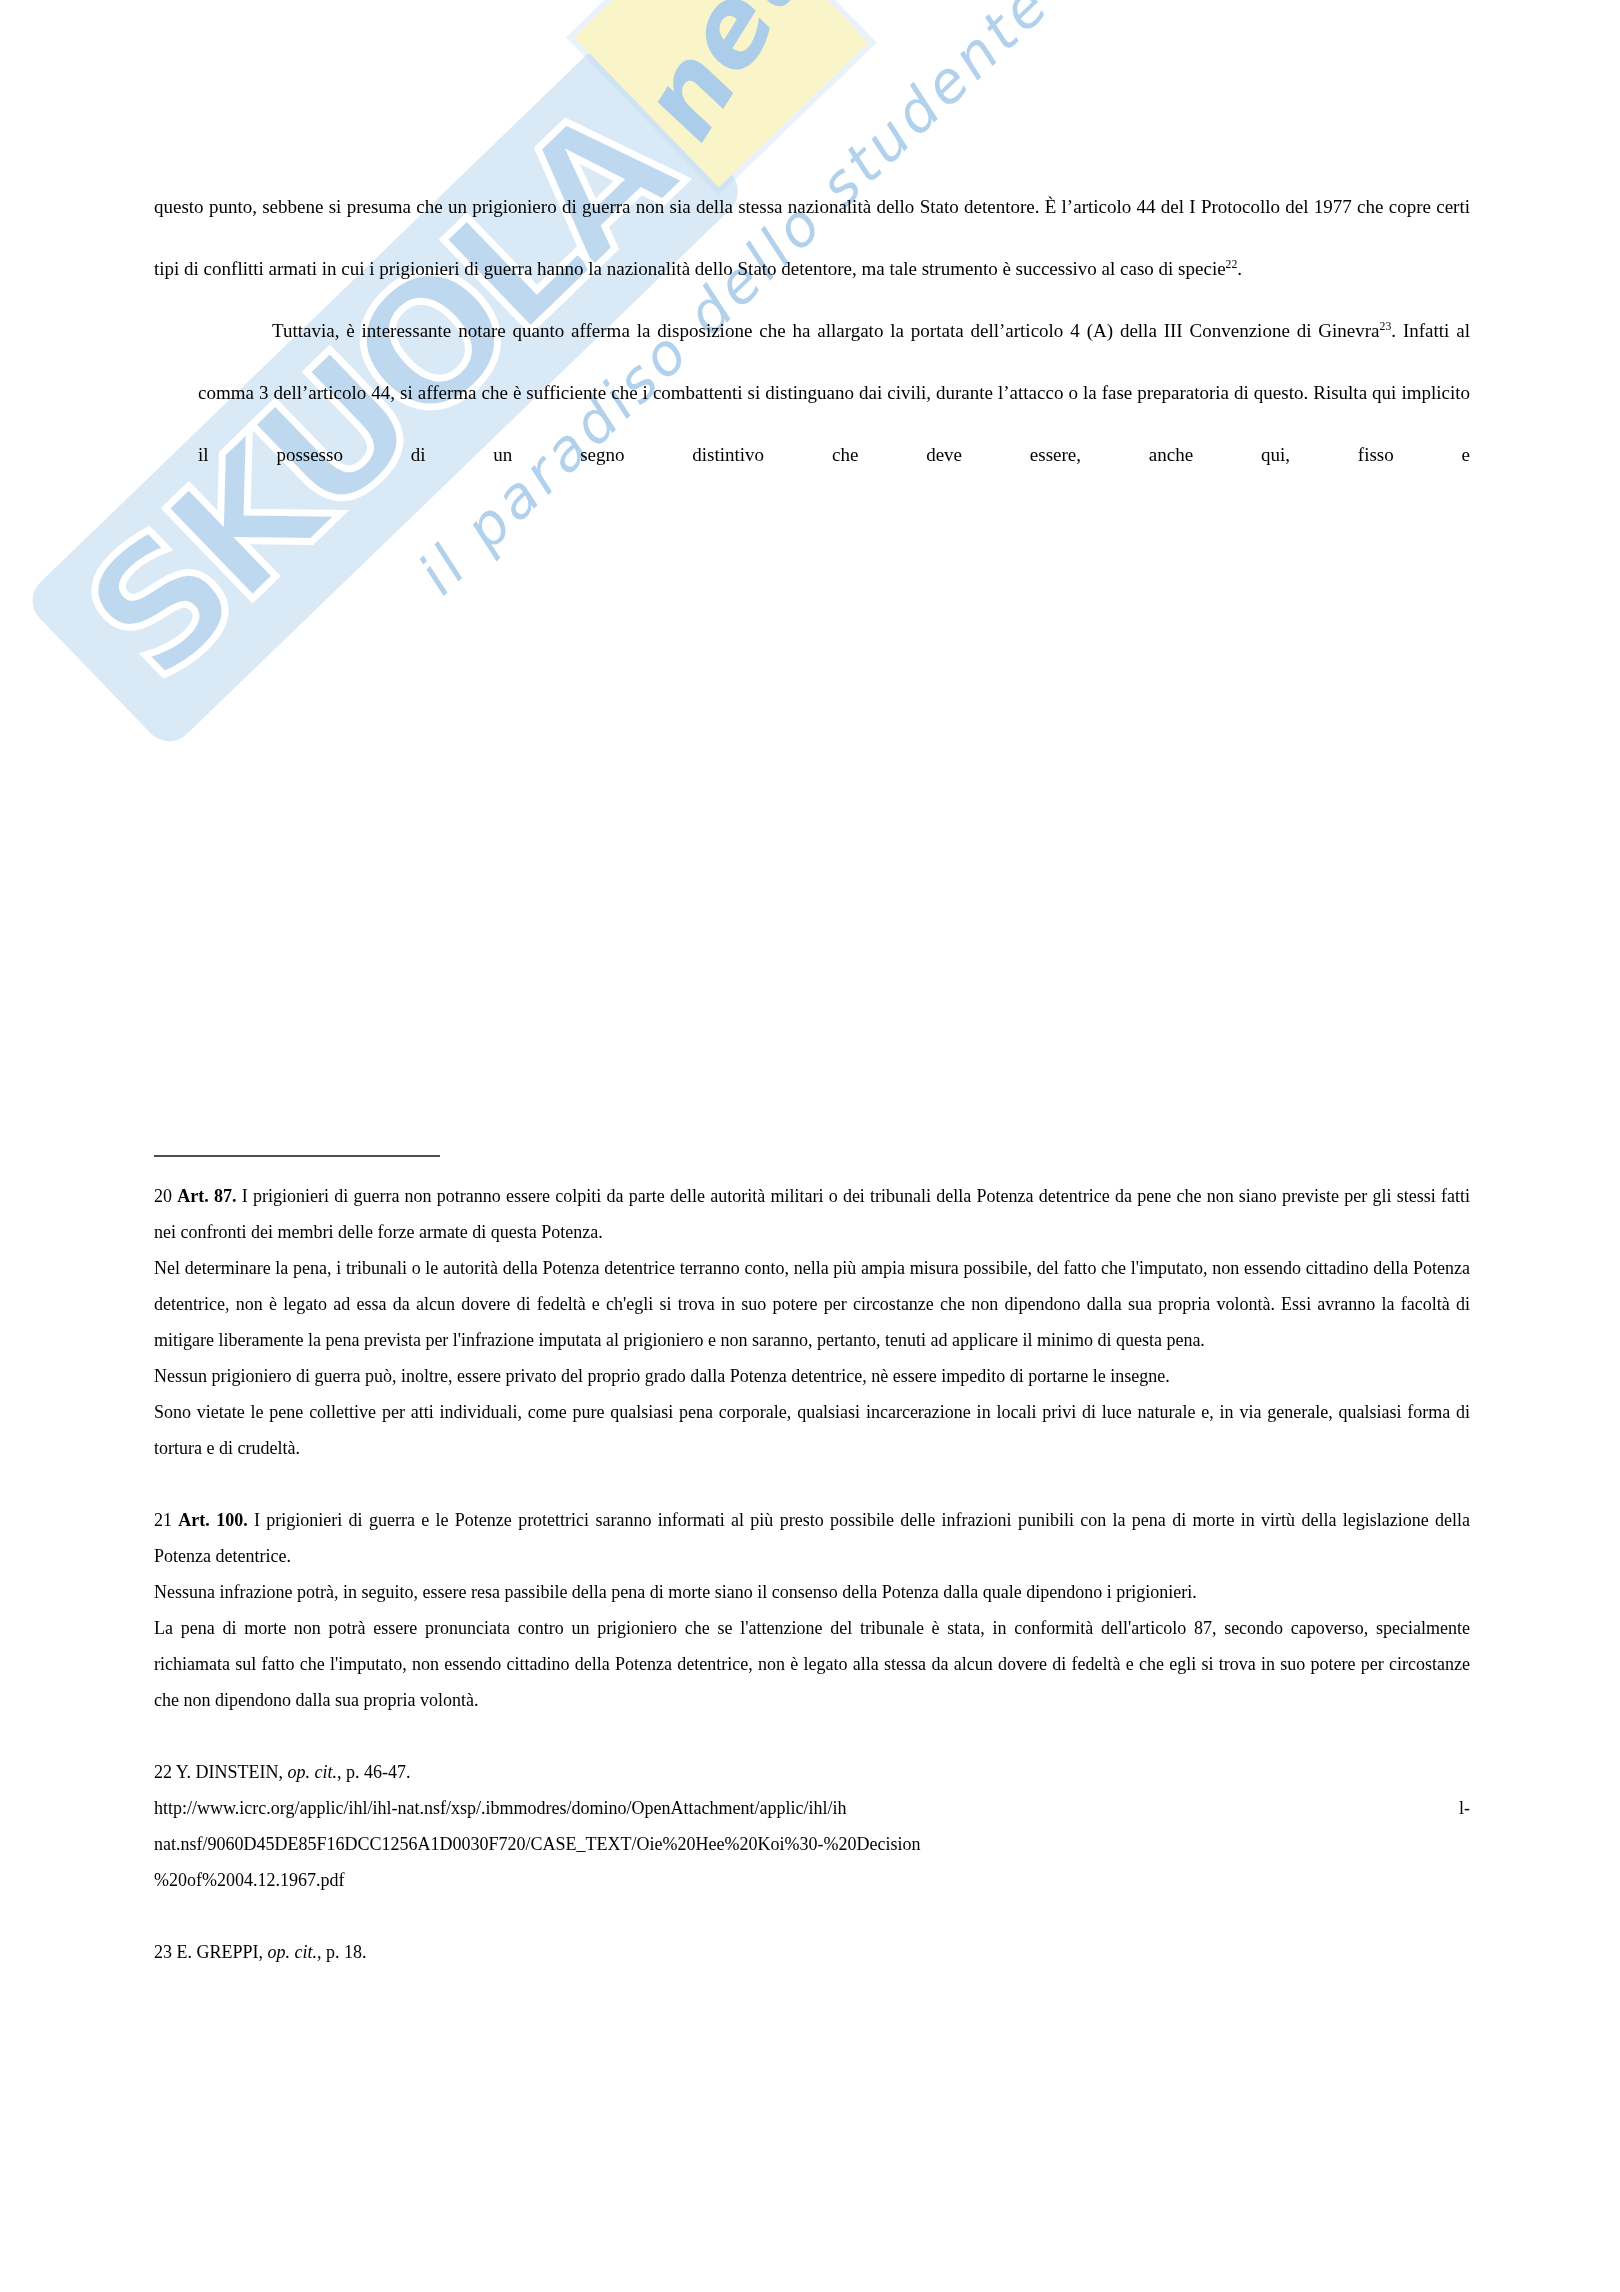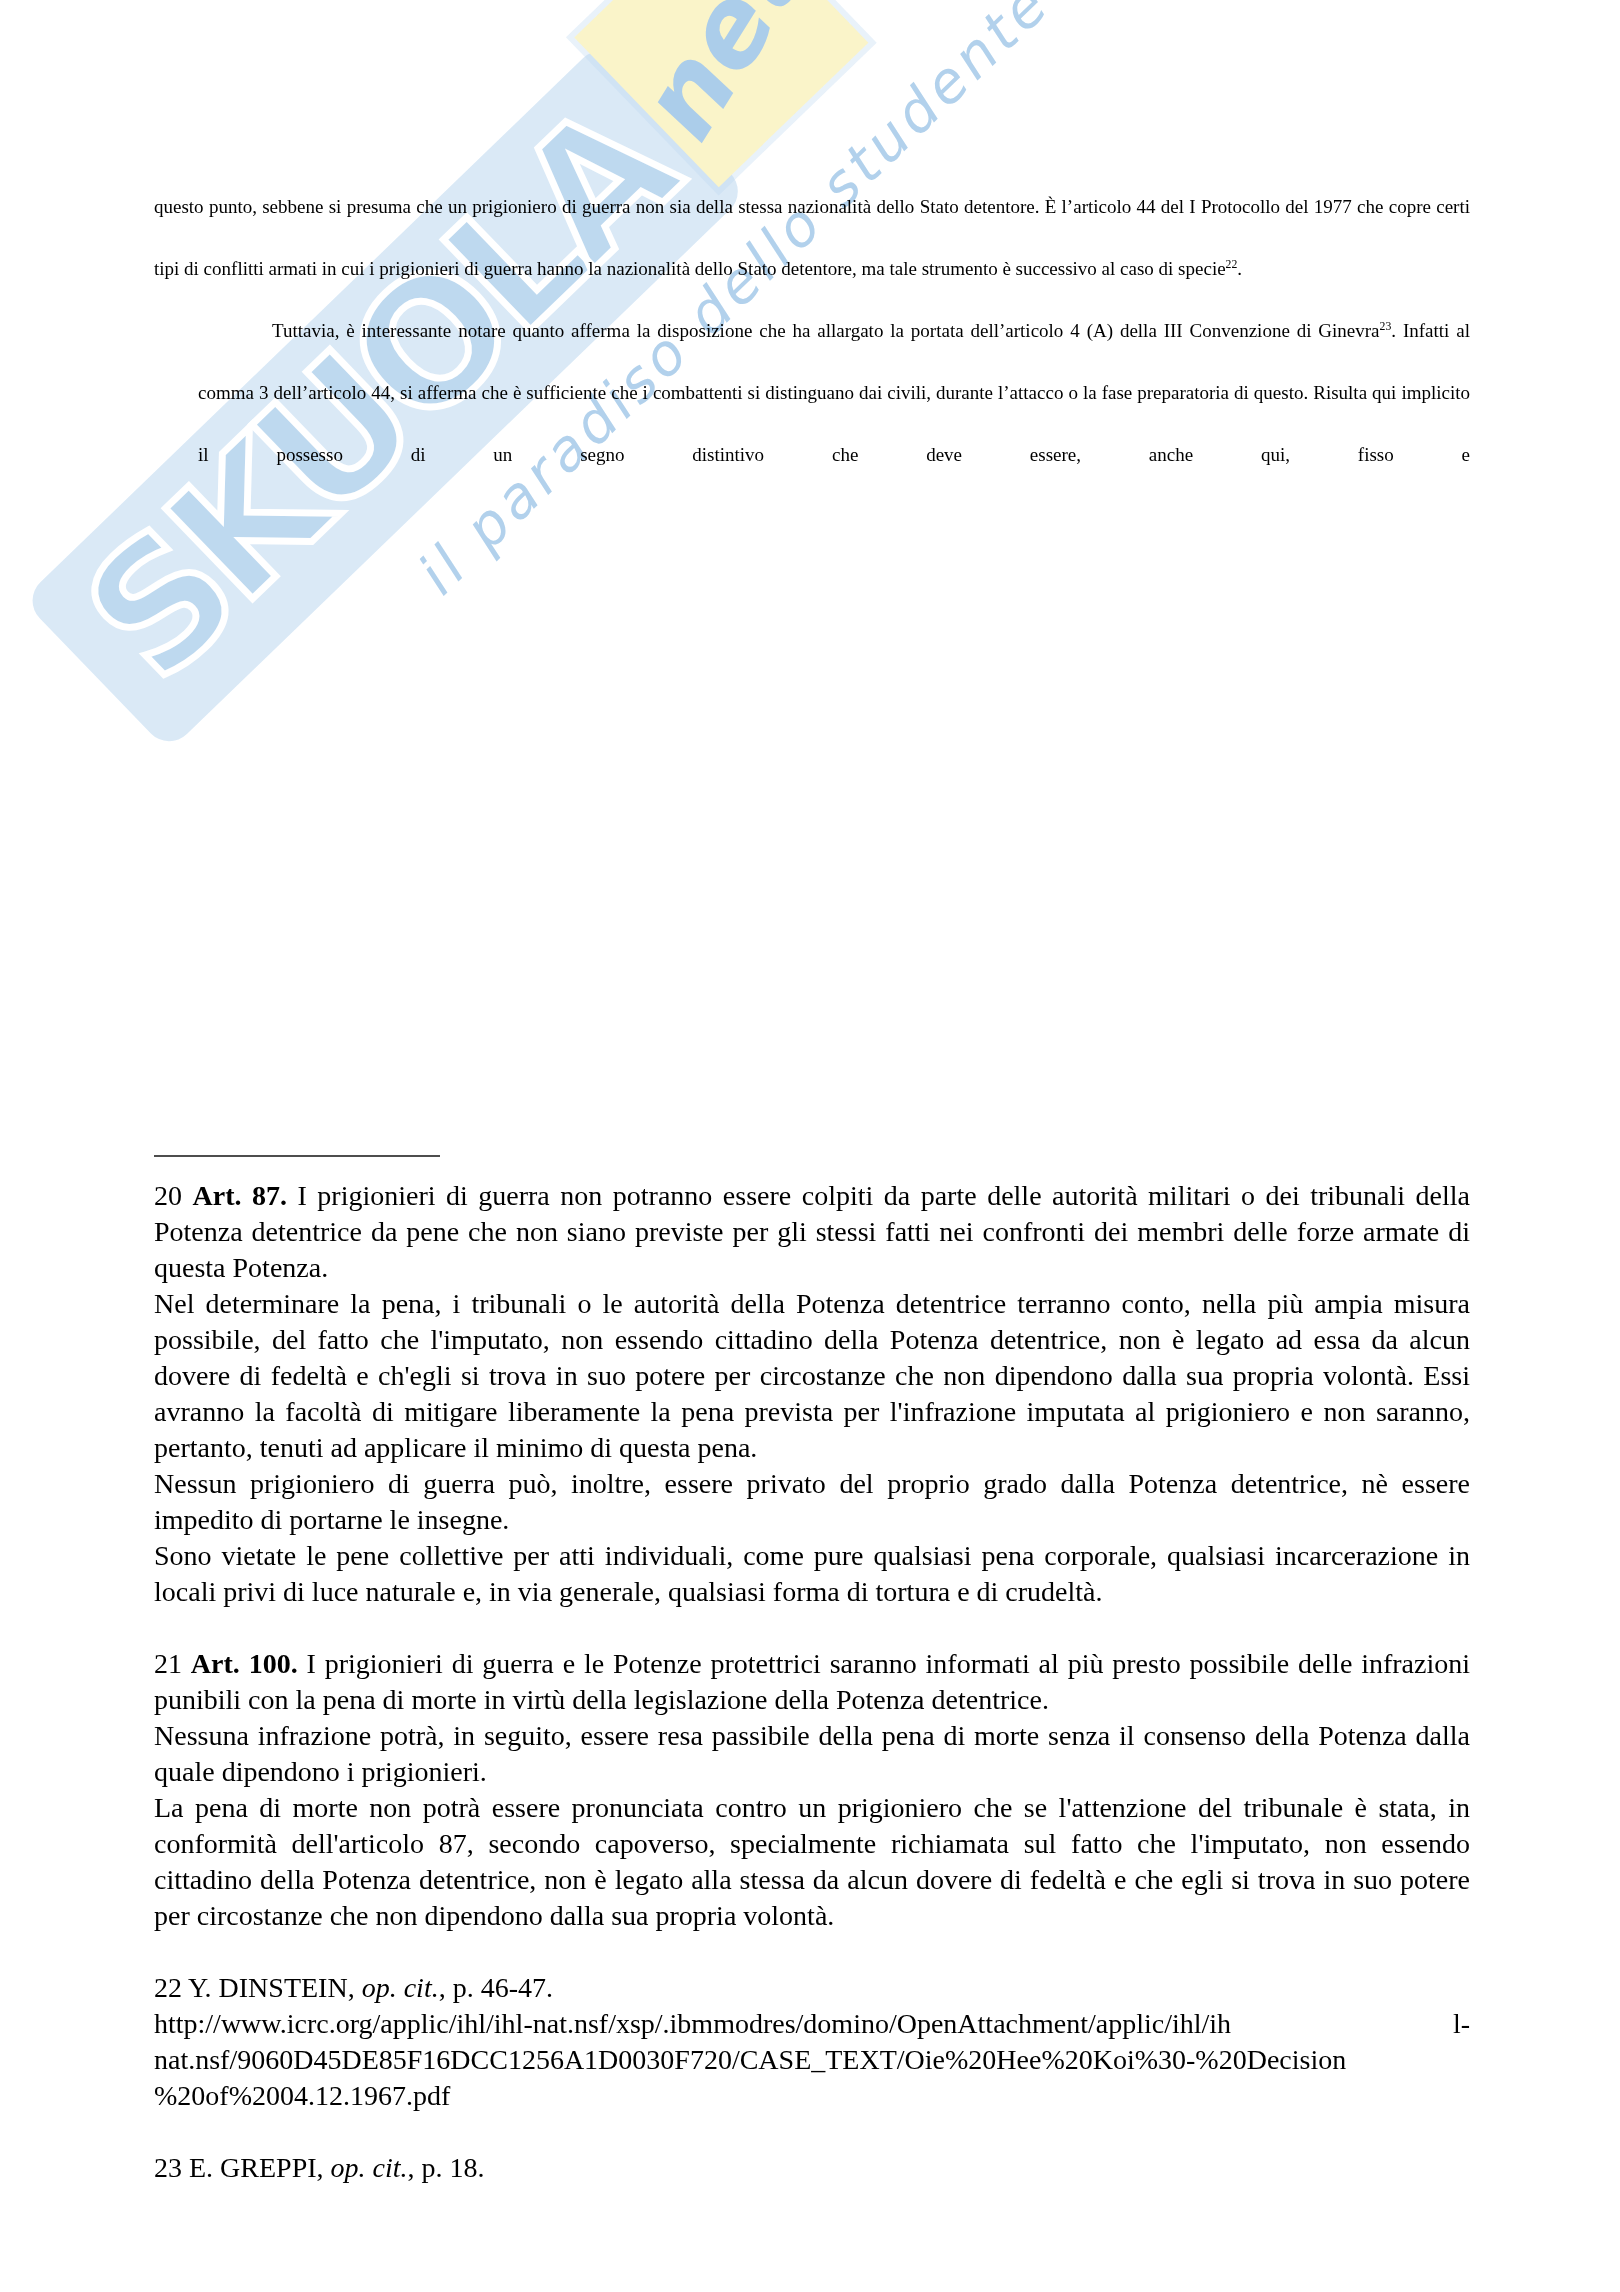--- a/index.html
+++ b/index.html
@@ -40,21 +40,21 @@
     position:absolute;left:154px;top:176px;width:1316px;z-index:1;
     font-size:19px;line-height:62px;text-align:justify;
   }
   .para{margin:0;}
   .para.indent{text-indent:74px;margin-left:44px;}
   .para.cont{text-align-last:justify;}
   sup{font-size:62%;line-height:0;}
   
   .footnotes{
     position:absolute;left:154px;top:1155px;width:1316px;z-index:1;
-    font-size:28px;line-height:36px;
+    font-size:18px;line-height:36px;
   }
   .fn-rule{width:286px;height:0;border-top:2px solid #4d4d4d;margin:0 0 20.6px 0;}
   .footnote{margin:0 0 36px 0;}
   .fn-para{text-align:justify;}
   .fn-para.split{display:flex;gap:12px;}
   .spread{flex:1 1 auto;}
 </style>
 </head>
 <body>
 
@@ -78,21 +78,21 @@
   <div class="footnotes">
     <div class="fn-rule"></div>
     <div class="footnote">
         <div class="fn-para">20 <b>Art. 87.</b> I prigionieri di guerra non potranno essere colpiti da parte delle autorità militari o dei tribunali della Potenza detentrice da pene che non siano previste per gli stessi fatti nei confronti dei membri delle forze armate di questa Potenza.</div>
         <div class="fn-para">Nel determinare la pena, i tribunali o le autorità della Potenza detentrice terranno conto, nella più ampia misura possibile, del fatto che l'imputato, non essendo cittadino della Potenza detentrice, non è legato ad essa da alcun dovere di fedeltà e ch'egli si trova in suo potere per circostanze che non dipendono dalla sua propria volontà. Essi avranno la facoltà di mitigare liberamente la pena prevista per l'infrazione imputata al prigioniero e non saranno, pertanto, tenuti ad applicare il minimo di questa pena.</div>
         <div class="fn-para">Nessun prigioniero di guerra può, inoltre, essere privato del proprio grado dalla Potenza detentrice, nè essere impedito di portarne le insegne.</div>
         <div class="fn-para">Sono vietate le pene collettive per atti individuali, come pure qualsiasi pena corporale, qualsiasi incarcerazione in locali privi di luce naturale e, in via generale, qualsiasi forma di tortura e di crudeltà.</div>
       </div>
     <div class="footnote">
         <div class="fn-para">21 <b>Art. 100.</b> I prigionieri di guerra e le Potenze protettrici saranno informati al più presto possibile delle infrazioni punibili con la pena di morte in virtù della legislazione della Potenza detentrice.</div>
-        <div class="fn-para">Nessuna infrazione potrà, in seguito, essere resa passibile della pena di morte senza il consenso della Potenza dalla quale dipendono i prigionieri.</div>
+        <div class="fn-para">Nessuna infrazione potrà, in seguito, essere resa passibile della pena di morte siano il consenso della Potenza dalla quale dipendono i prigionieri.</div>
         <div class="fn-para">La pena di morte non potrà essere pronunciata contro un prigioniero che se l'attenzione del tribunale è stata, in conformità dell'articolo 87, secondo capoverso, specialmente richiamata sul fatto che l'imputato, non essendo cittadino della Potenza detentrice, non è legato alla stessa da alcun dovere di fedeltà e che egli si trova in suo potere per circostanze che non dipendono dalla sua propria volontà.</div>
       </div>
     <div class="footnote">
         <div class="fn-para">22 Y. DINSTEIN, <i>op. cit.</i>, p. 46-47.</div>
         <div class="fn-para split">
           <span>http://www.icrc.org/applic/ihl/ihl-nat.nsf/xsp/.ibmmodres/domino/OpenAttachment/applic/ihl/ih</span>
           <span class="spread"></span>
           <span>l-</span>
         </div>
         <div class="fn-para">nat.nsf/9060D45DE85F16DCC1256A1D0030F720/CASE_TEXT/Oie%20Hee%20Koi%30-%20Decision</div>

